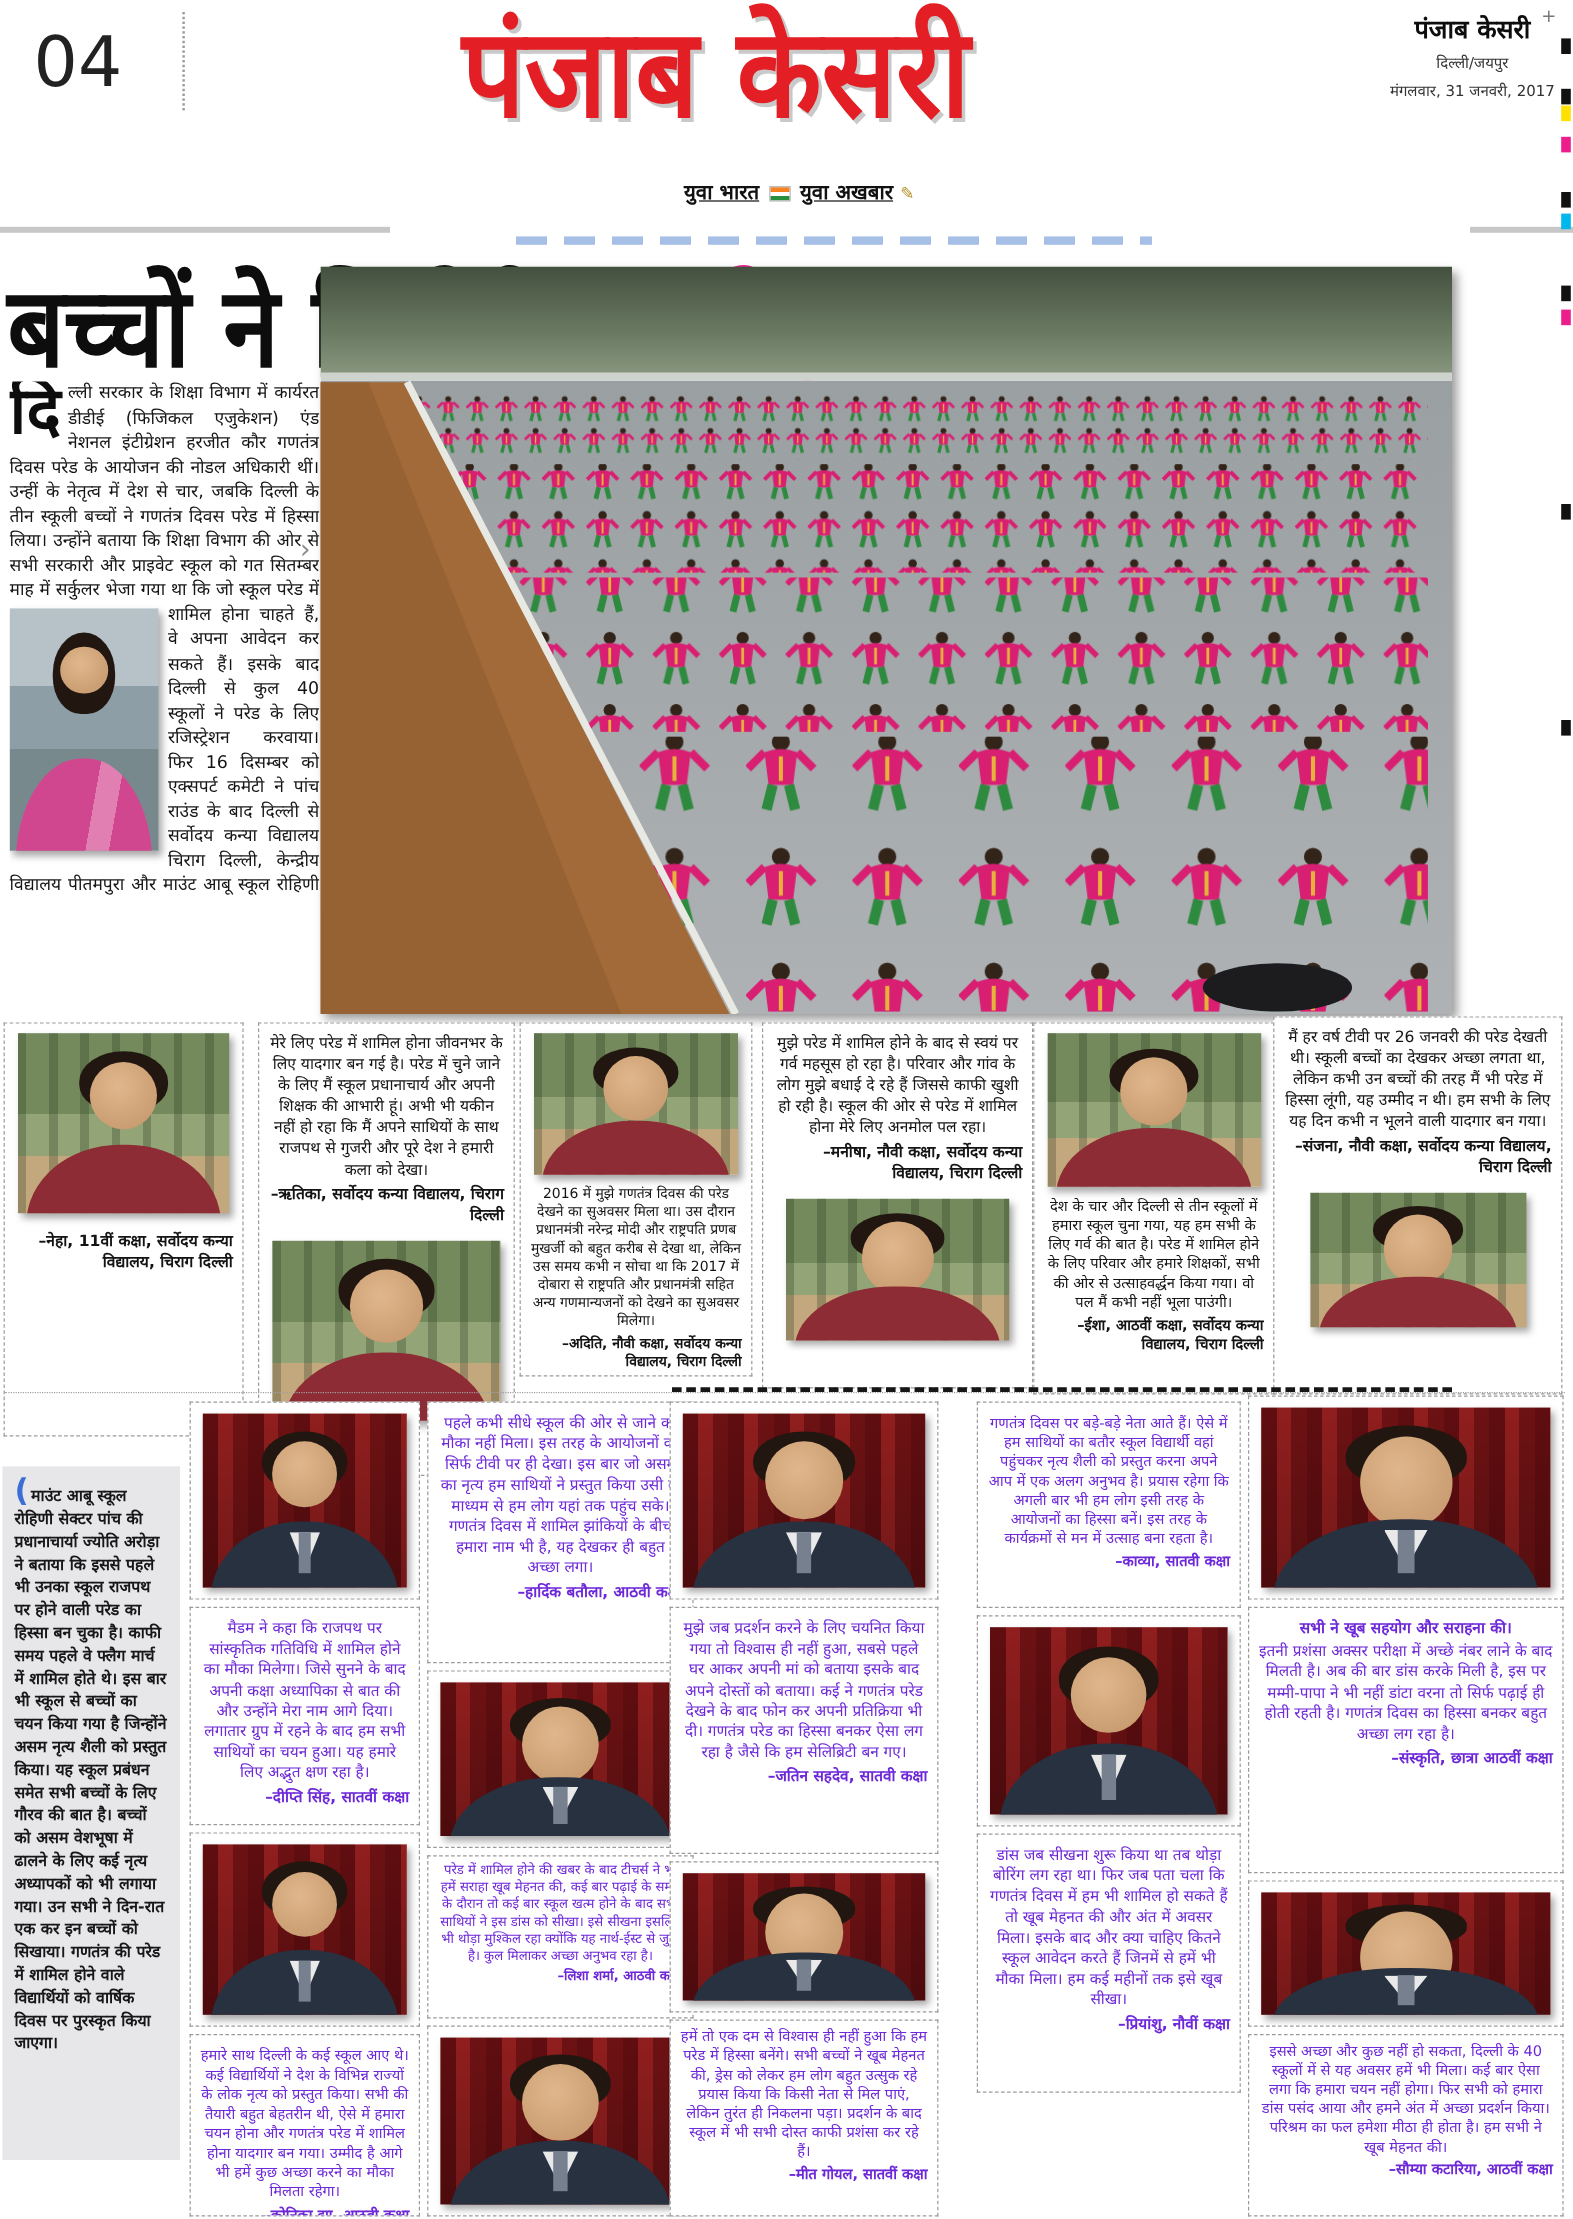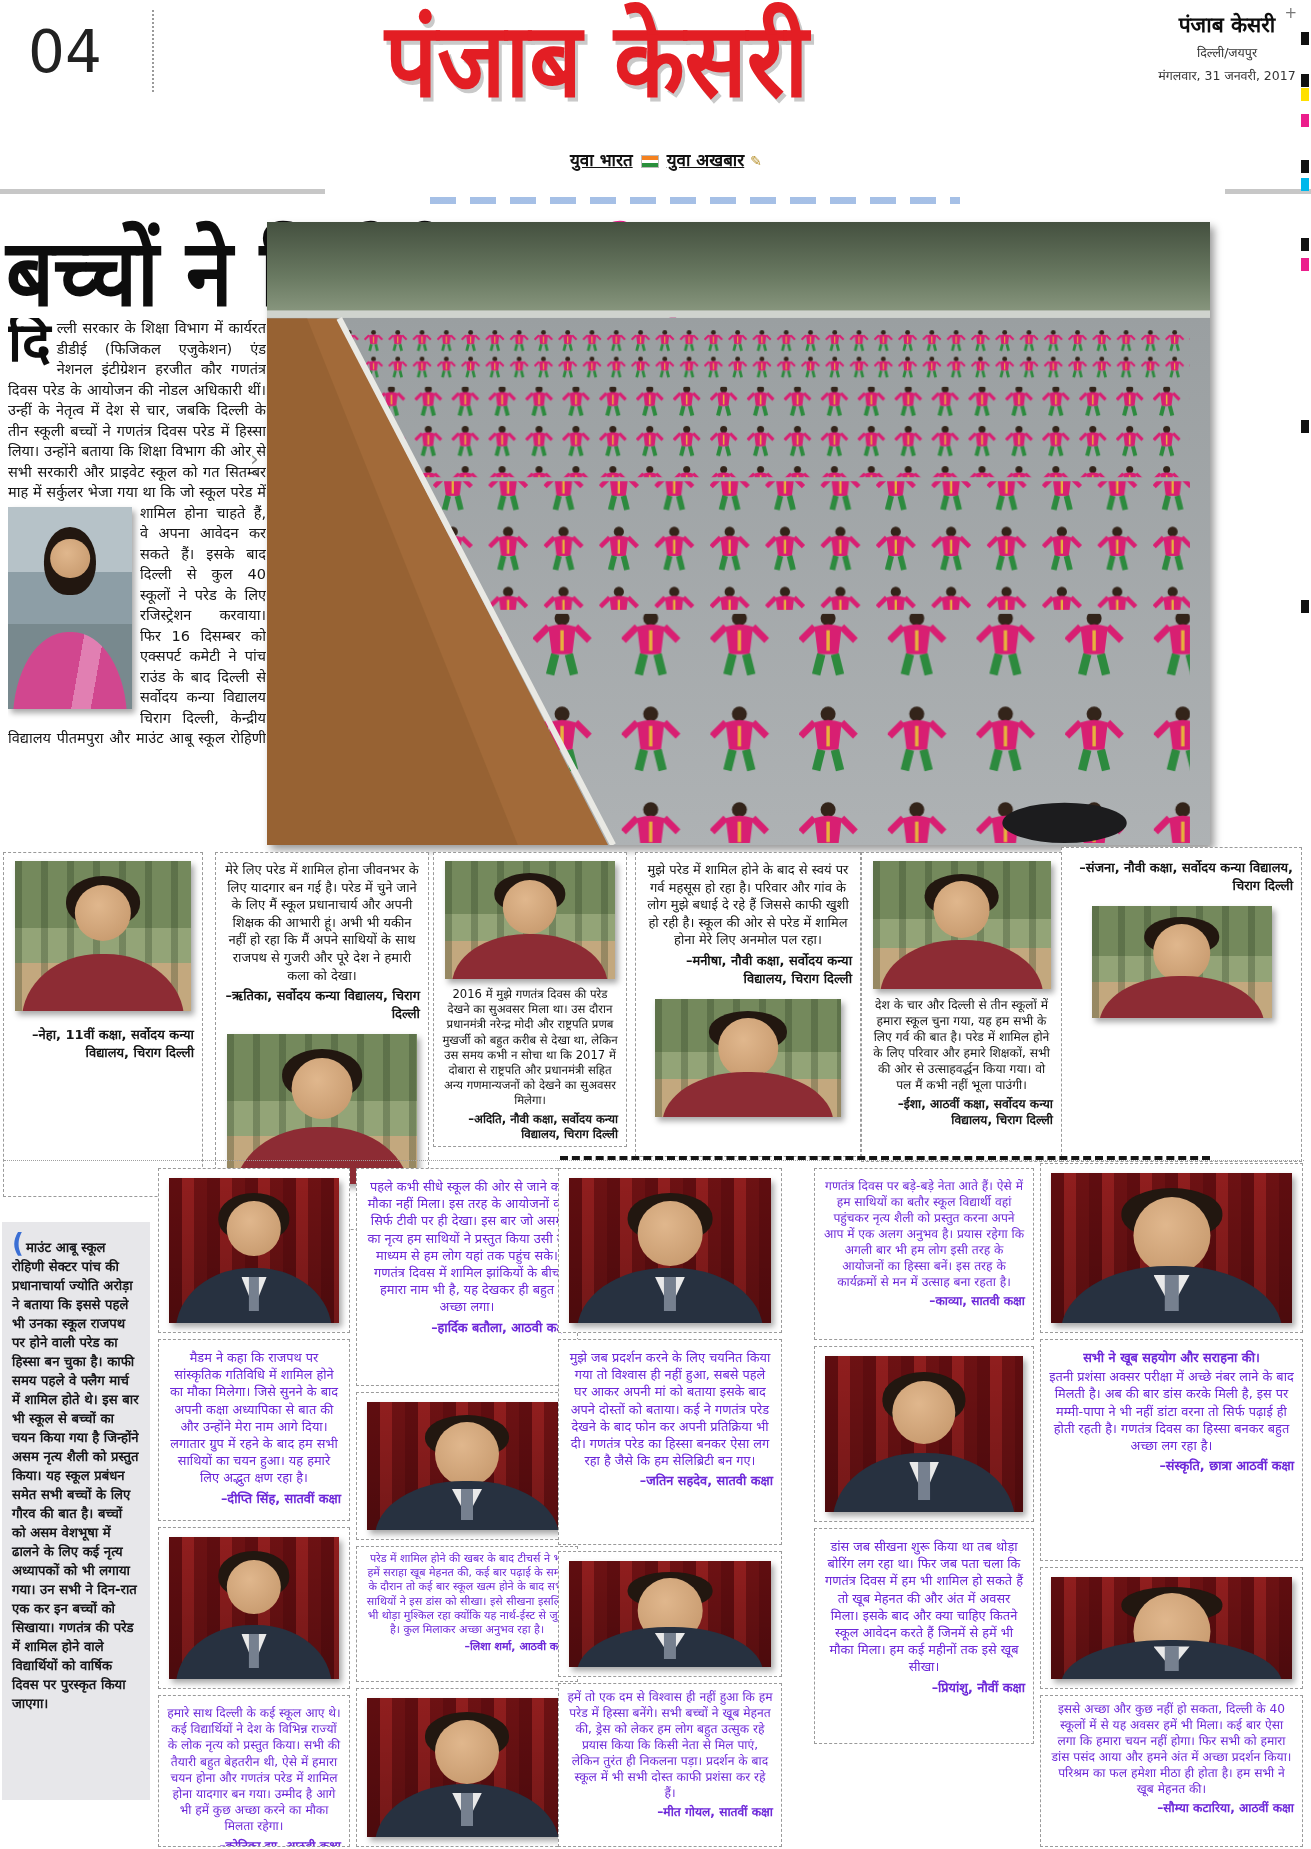--- a/index.html
+++ b/index.html
@@ -209,21 +209,21 @@
   </div>
   <div class="box" style="left:635px;top:852px;width:226px;height:305px">
     <div class="q"><span>मुझे परेड में शामिल होने के बाद से स्वयं पर गर्व महसूस हो रहा है। परिवार और गांव के लोग मुझे बधाई दे रहे हैं जिससे काफी खुशी हो रही है। स्कूल की ओर से परेड में शामिल होना मेरे लिए अनमोल पल रहा।</span><span class="sig">–मनीषा, नौवी कक्षा, सर्वोदय कन्या विद्यालय, चिराग दिल्ली</span></div>
     <div class="photo p-out" style="width:186px;height:118px">
         <i class="fg-hair"></i>
         <i class="fg-head"></i>
         <i class="fg-body"></i>
       </div>
   </div>
   <div class="box" style="left:1061px;top:847px;width:241px;height:315px">
-    <div class="q"><span class="sig">–संजना, नौवी कक्षा, सर्वोदय कन्या विद्यालय, चिराग दिल्ली</span></div>
+    <div class="q"><span>मैं हर वर्ष टीवी पर 26 जनवरी की परेड देखती थी। स्कूली बच्चों का देखकर अच्छा लगता था, लेकिन कभी उन बच्चों की तरह मैं भी परेड में हिस्सा लूंगी, यह उम्मीद न थी। हम सभी के लिए यह दिन कभी न भूलने वाली यादगार बन गया।</span><span class="sig">–संजना, नौवी कक्षा, सर्वोदय कन्या विद्यालय, चिराग दिल्ली</span></div>
     <div class="photo p-out" style="width:180px;height:112px">
         <i class="fg-hair"></i>
         <i class="fg-head"></i>
         <i class="fg-body"></i>
       </div>
   </div>
 
   <div class="divider-thin"></div>
   <div class="divider-bold"></div>
 

